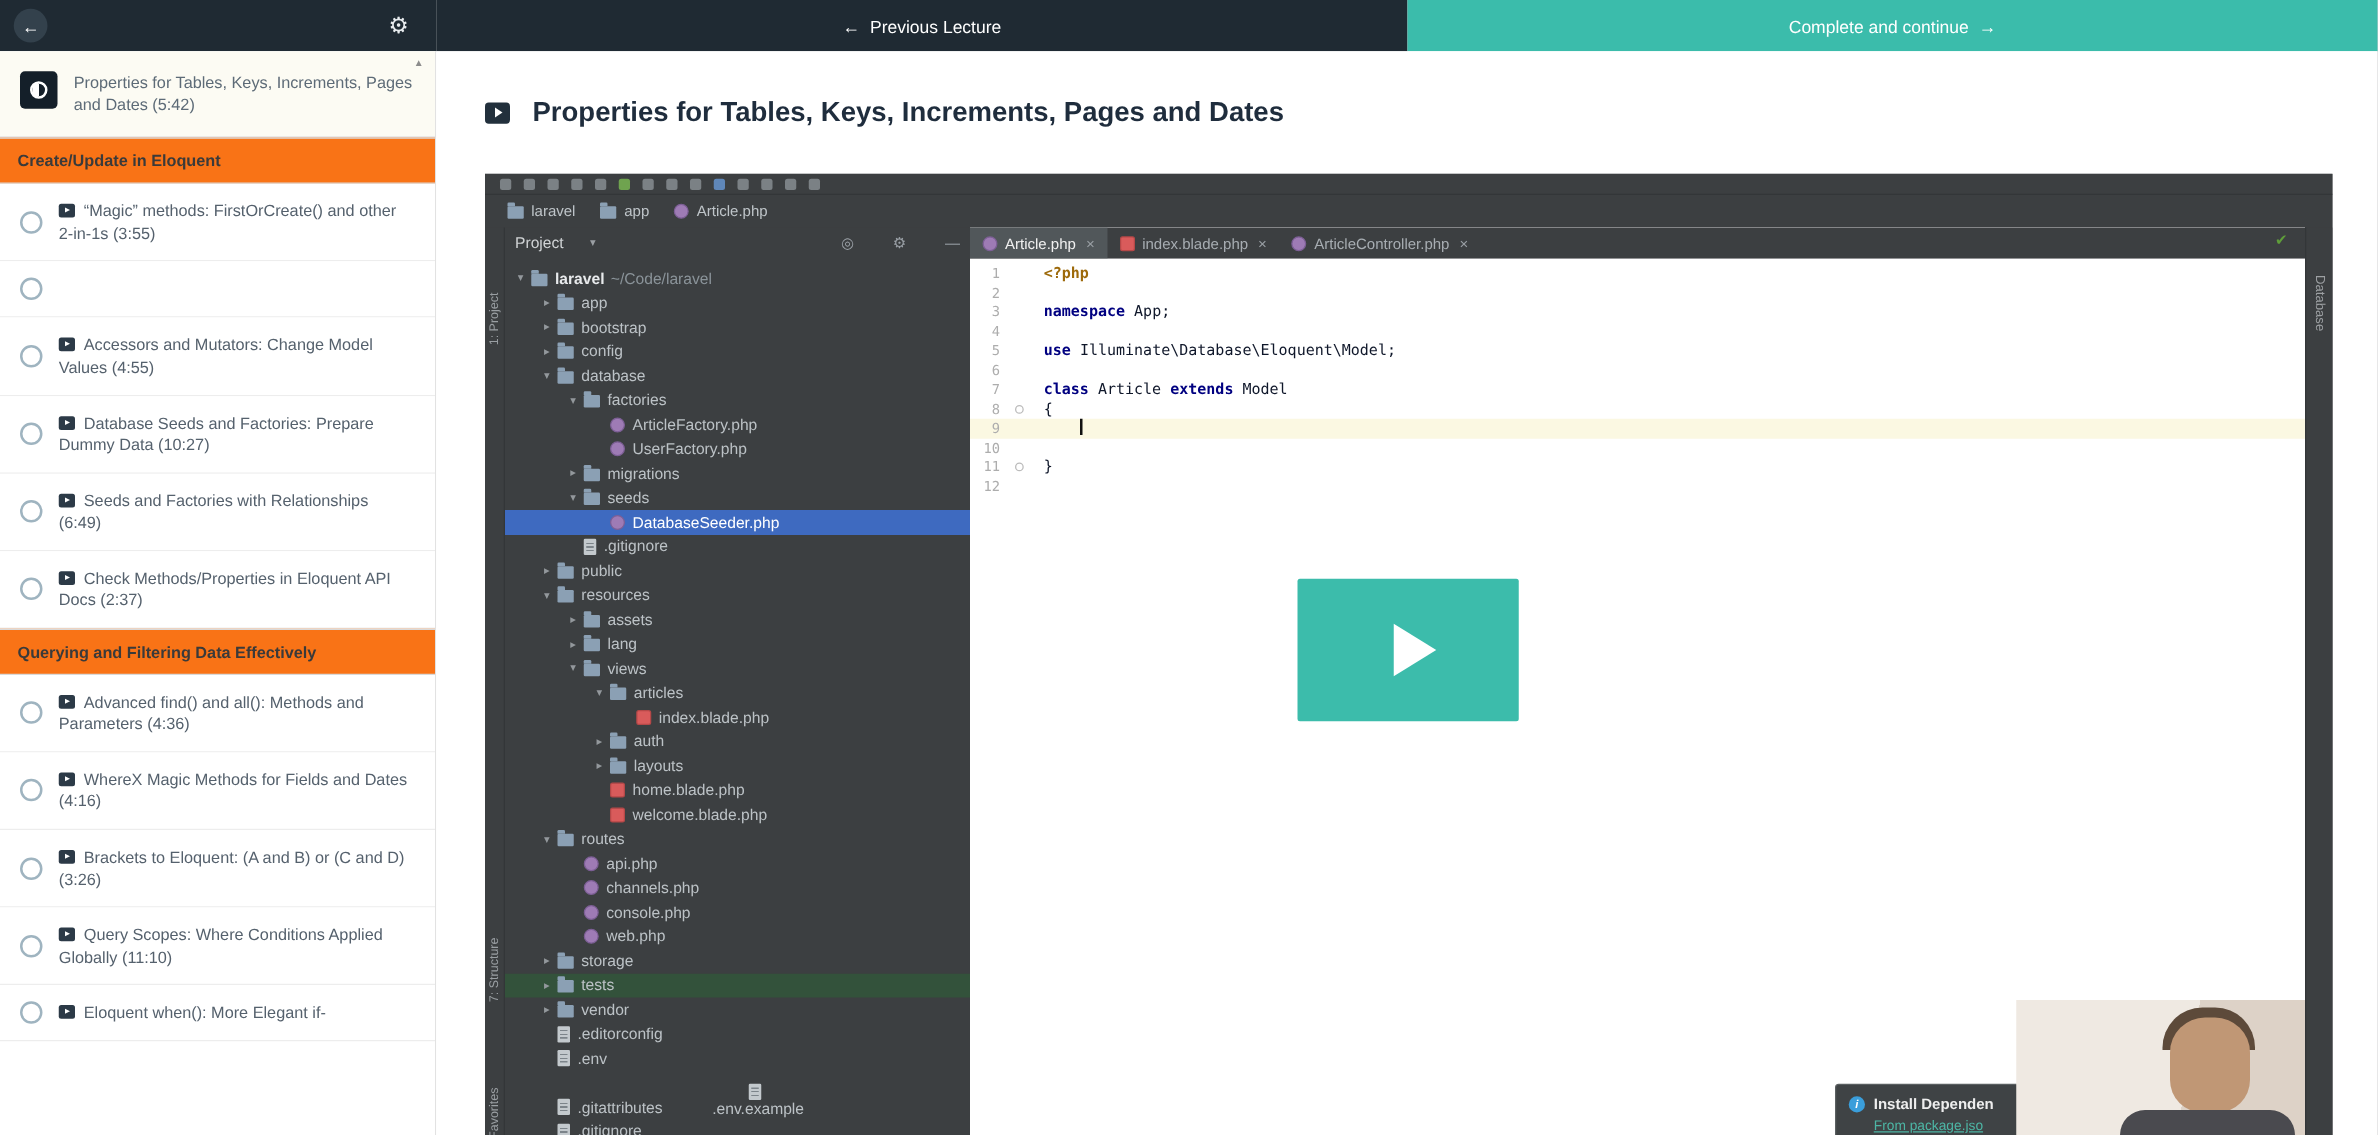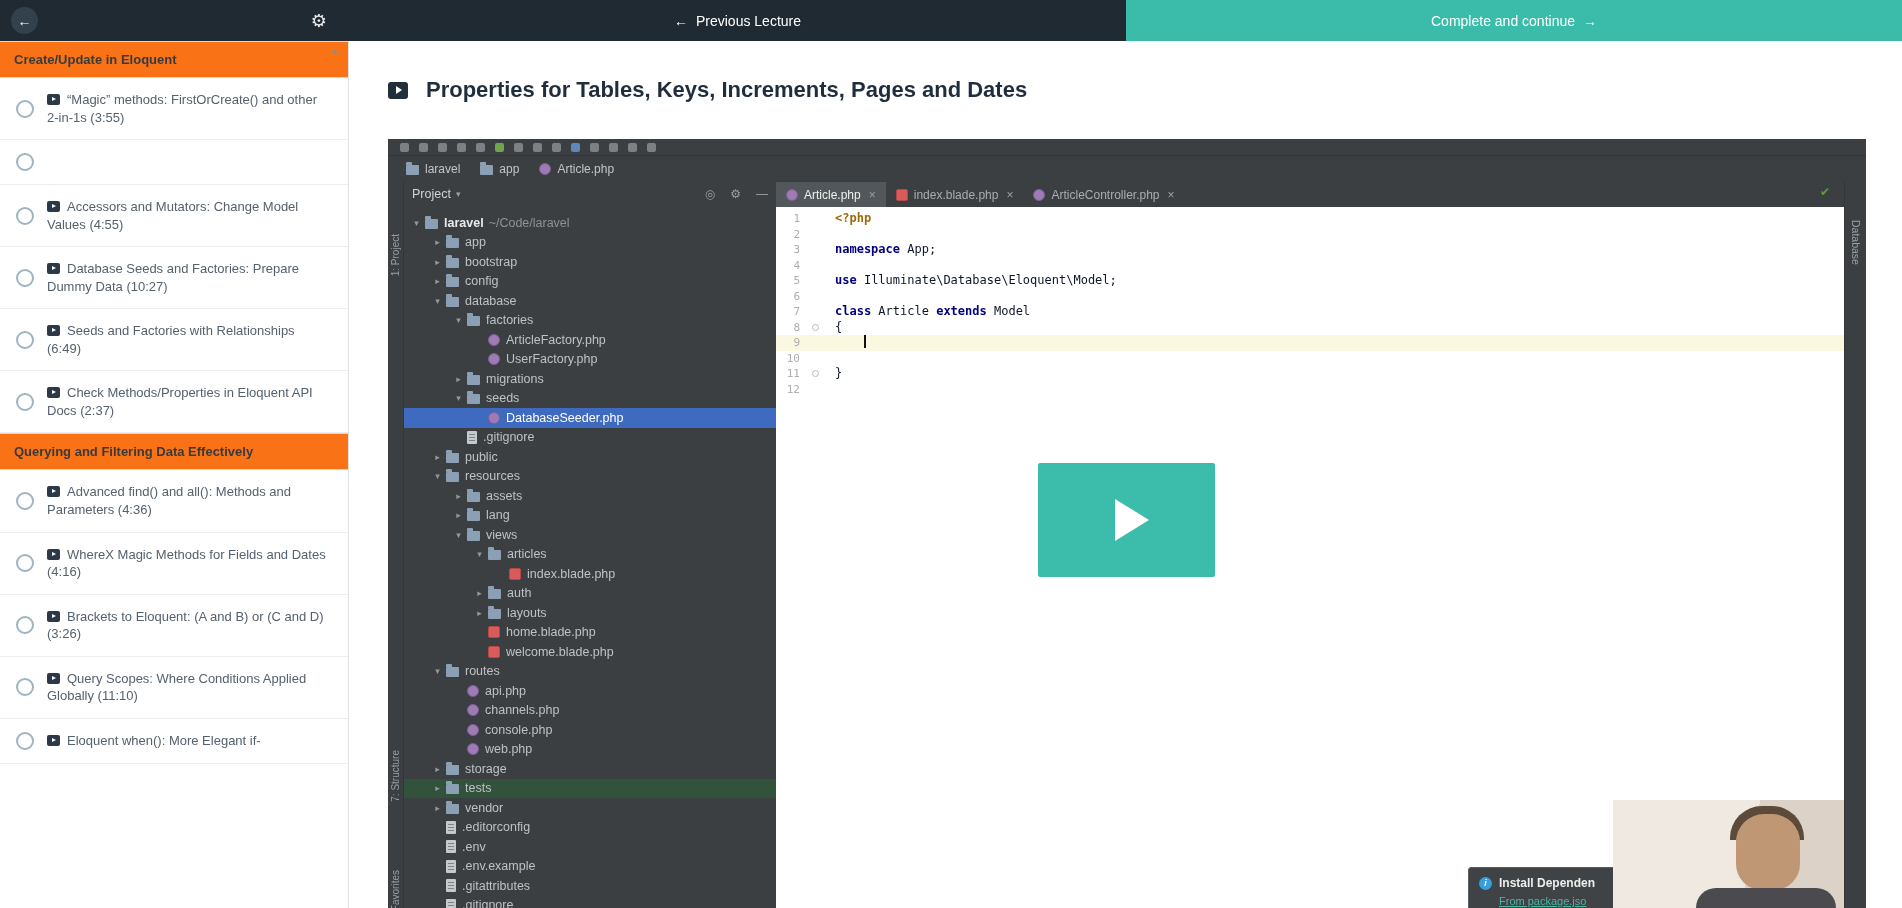--- a/index.html
+++ b/index.html
@@ -61,21 +61,21 @@
 
   .tool-strip { width:16px; background:#3c3f41; border-right:1px solid #333638; position:relative; }
   .strip-label { position:absolute; left:2px; writing-mode:vertical-rl; transform:rotate(180deg);
     font-size:10px; color:#9a9fa3; white-space:nowrap; }
   .strip-label.l0 { top:52px; }
   .strip-label.l1 { top:568px; }
   .strip-label.l2 { top:688px; }
   .strip-star { position:absolute; left:3px; bottom:4px; color:#c9a227; font-size:9px; }
 
   .project-panel { width:372px; background:#3c3f41; color:#bcc2c6; overflow:hidden; }
-  .panel-header { height:24px; display:flex; align-items:center; padding:0 8px; gap:5px;
+  .panel-header { height:24px; display:flex; align-items:center; padding:0 8px; gap:21px;
     font-size:12.5px; color:#d0d3d5; }
   .panel-caret { font-size:9px; color:#9a9fa3; }
   .panel-spacer { flex:1; }
   .panel-ic { color:#9aa0a6; font-size:12px; margin-left:10px; cursor:pointer; }
   .project-tree { padding-top:7px; }
   .tree-row { display:flex; align-items:center; height:19.5px; font-size:12.5px; white-space:nowrap;
     cursor:pointer; }
   .tree-row.sel { background:#3e6ac0; }
   .tree-row.sel .tree-label { color:#fff; }
   .tree-row.green { background:#33523b; }
@@ -165,20 +165,26 @@
     <span>Previous Lecture</span>
   </div>
   <div class="topbar-right">
     <span>Complete and continue</span>
     <span>→</span>
   </div>
 </div>
 
 <aside class="sidebar">
   <span class="scroll-up">▲</span>
+  <div class="current-item">
+    <div class="cur-icon">
+      <div class="half-circle"></div>
+    </div>
+    <div class="txt">Properties for Tables, Keys, Increments, Pages and Dates (5:42)</div>
+  </div>
   <div>
       <div class="section-header">Create/Update in Eloquent</div>
       <div class="lecture-item">
         <span class="radio"></span>
         <div class="item-text"><span class="mini-play"></span><span>“Magic” methods: FirstOrCreate() and other 2-in-1s (3:55)</span></div>
       </div>
       <div class="lecture-item">
         <span class="radio"></span>
       </div>
       <div class="lecture-item">
@@ -436,21 +442,21 @@
             <div class="tree-row" style="padding-left: 27px;">
               <span class="tree-arrow">&nbsp;</span>
               <span class="i-txt"></span>
               <span class="tree-label">.editorconfig</span>
             </div>
             <div class="tree-row" style="padding-left: 27px;">
               <span class="tree-arrow">&nbsp;</span>
               <span class="i-txt"></span>
               <span class="tree-label">.env</span>
             </div>
-            <div class="tree-row" style="padding-left: 27px;">
+            <div class="tree-row" style="padding-left: 27px; flex-direction: column;">
               <span class="tree-arrow">&nbsp;</span>
               <span class="i-txt"></span>
               <span class="tree-label">.env.example</span>
             </div>
             <div class="tree-row" style="padding-left: 27px;">
               <span class="tree-arrow">&nbsp;</span>
               <span class="i-txt"></span>
               <span class="tree-label">.gitattributes</span>
             </div>
             <div class="tree-row" style="padding-left: 27px;">

